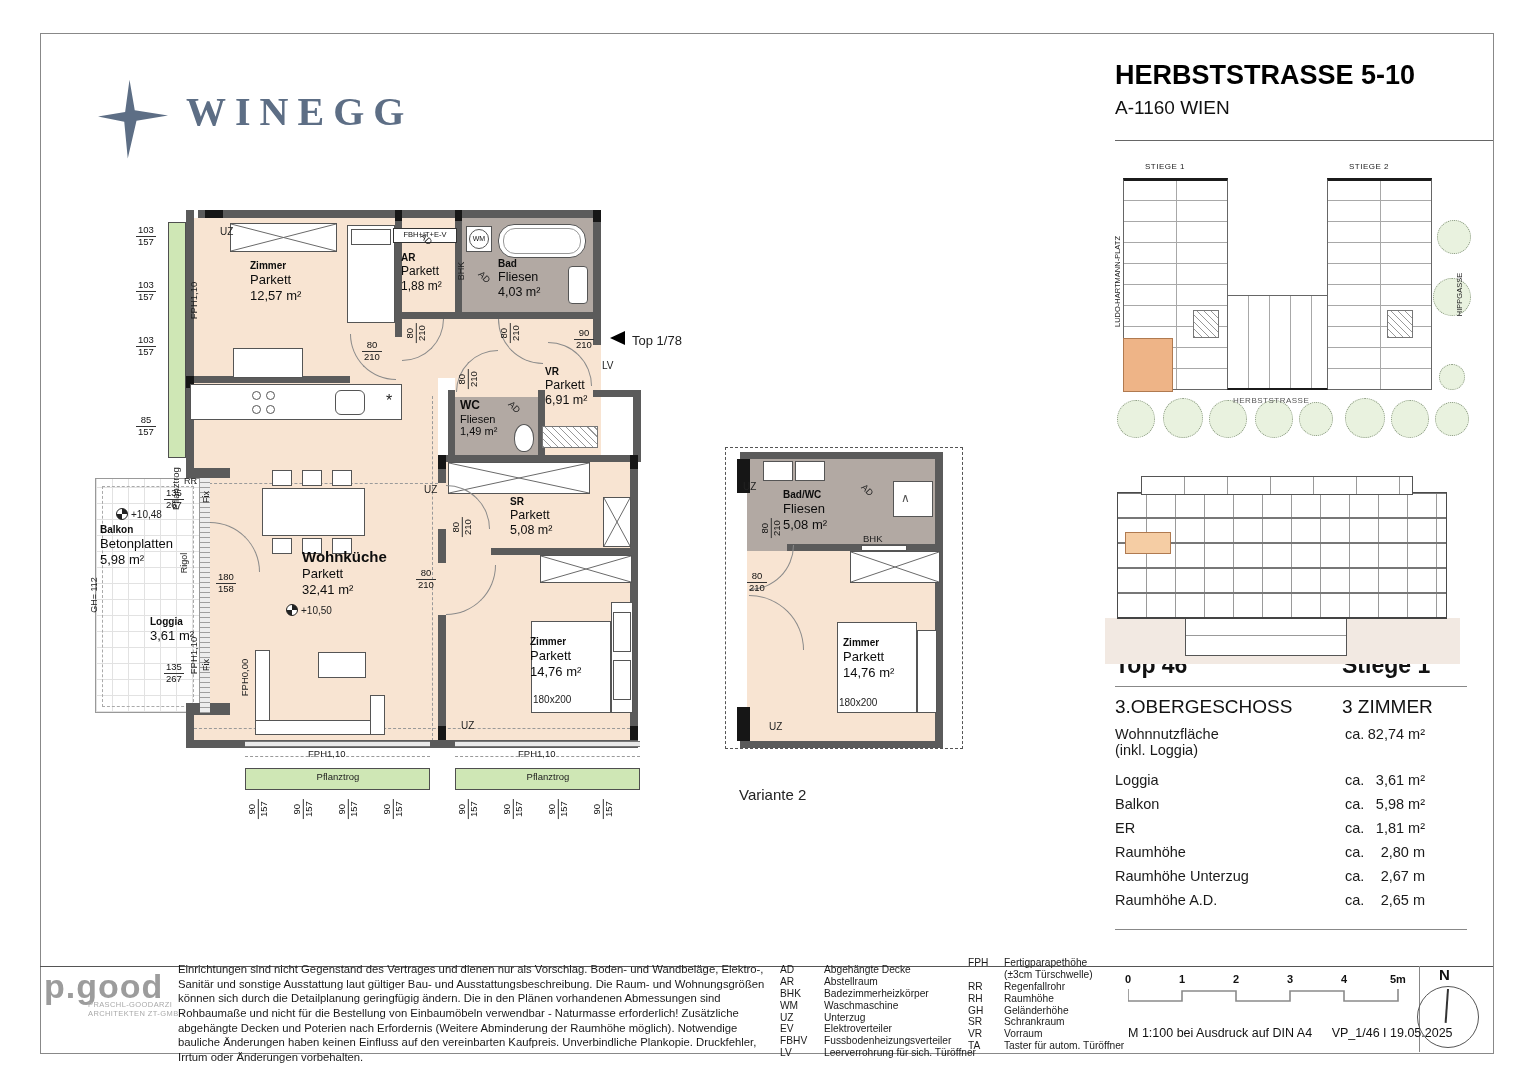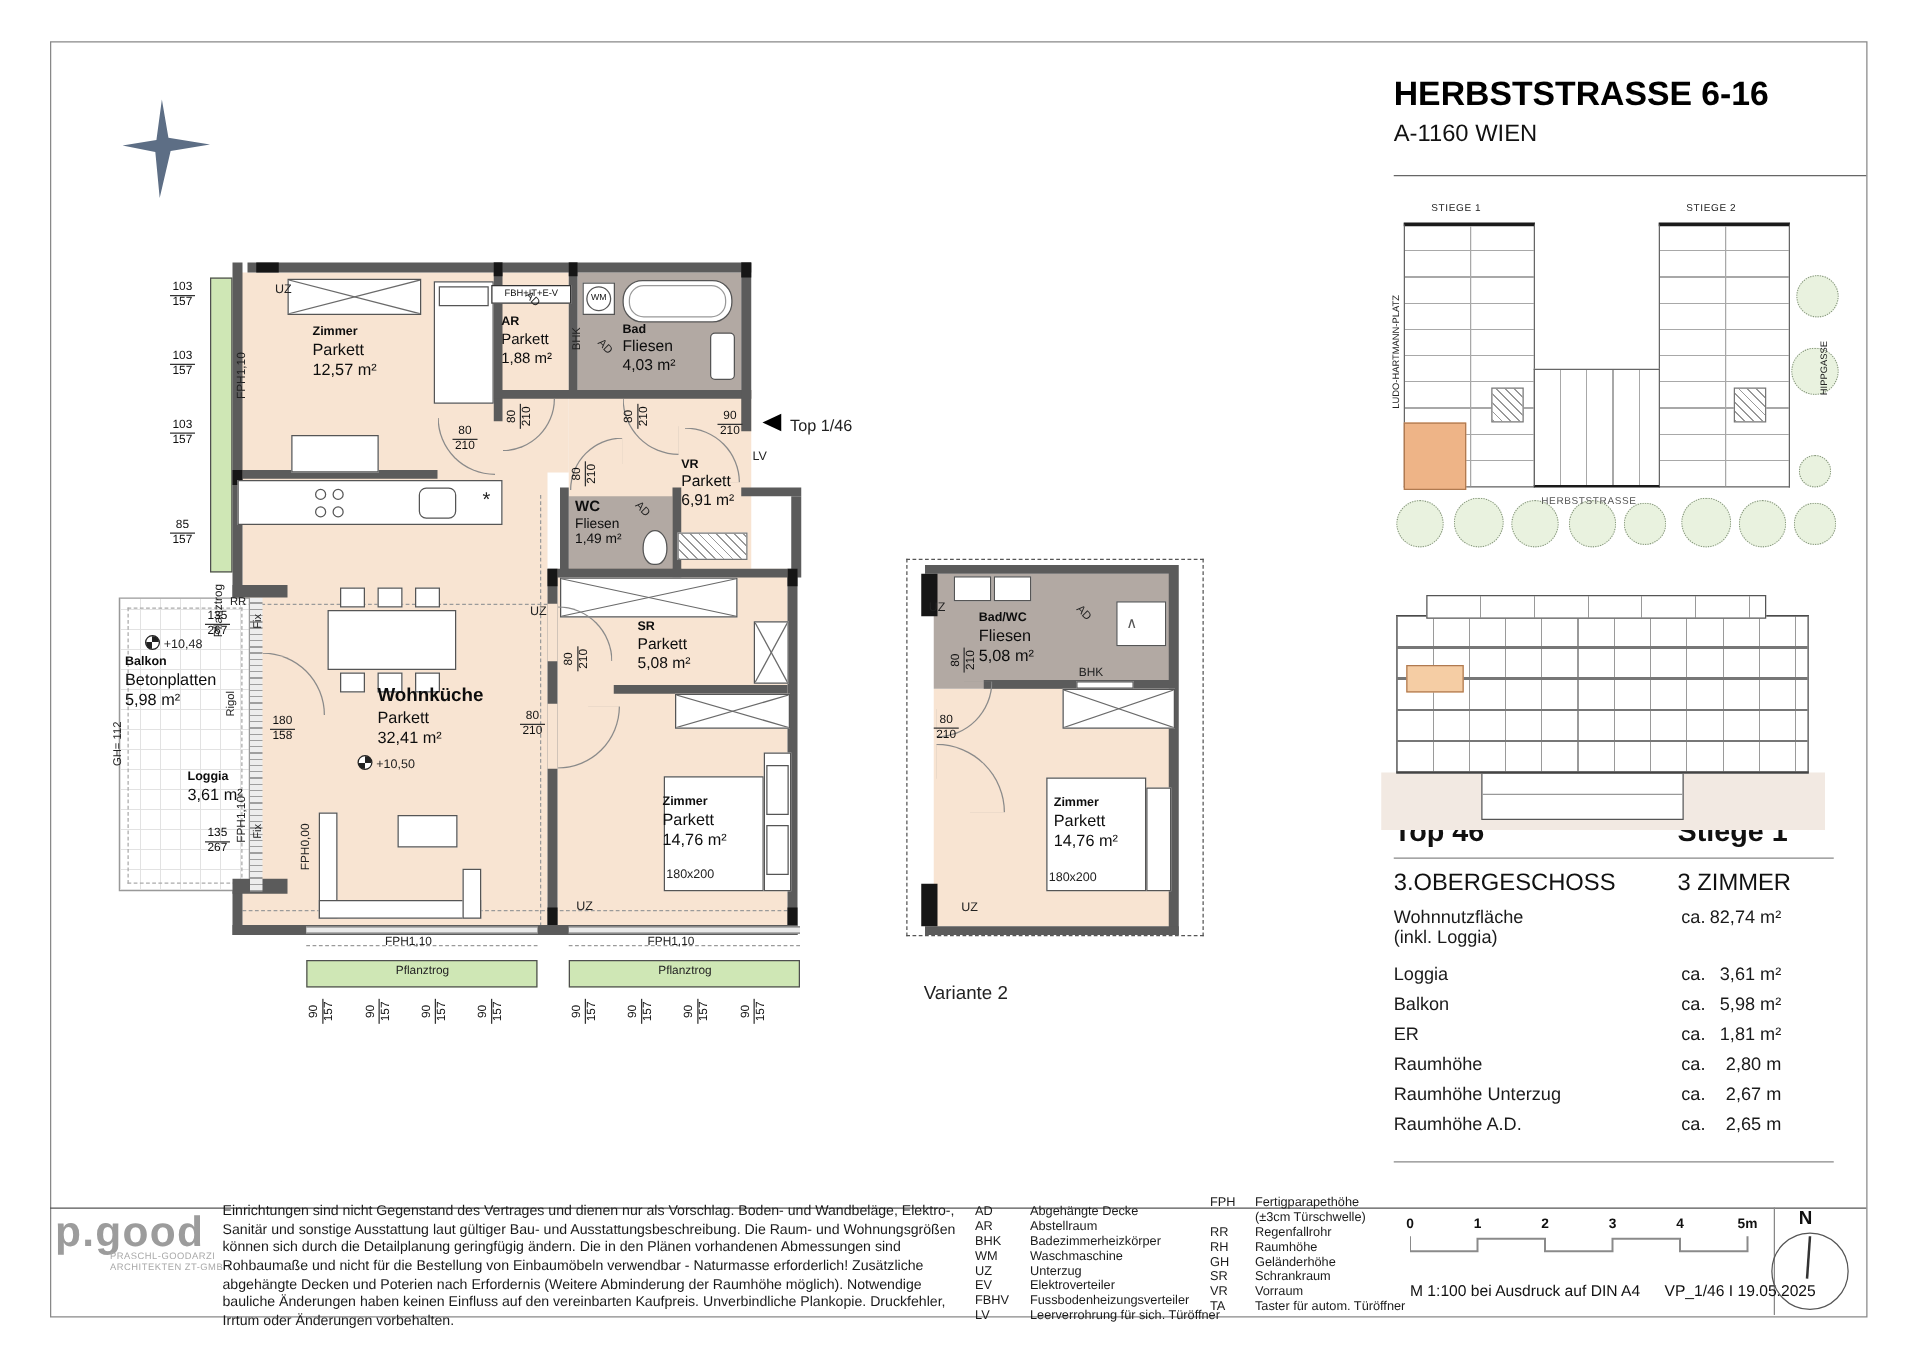--- a/index.html
+++ b/index.html
@@ -83,21 +83,22 @@
 </style>
 </head>
 <body>
 
 <div id="sheet">
   <div id="frame"></div>
 
   <svg id="brand-star" viewBox="0 0 80 90">
     <polygon points="36,0 42,35 80,41 44,47 34,90 30,48 0,42 31,37" fill="#5d6e85"></polygon>
   </svg>
-  <div id="doc-title">HERBSTSTRASSE 6-16</div>
+  <div id="brand-word">WINEGG</div>
+  <div id="doc-title">HERBSTSTRASSE 5-10</div>
   <div id="doc-sub">A-1160 WIEN</div>
   <div class="hr" style="left:1115px;top:140px;width:378px"></div>
 
   <div class="abs" style="left:90px;top:200px;width:610px;height:660px">
 
     <div class="floor" style="left:103px;top:18px;width:262px;height:160px"></div>
     <div class="floor" style="left:365px;top:112px;width:146px;height:148px"></div>
     <div class="floor" style="left:104px;top:176px;width:244px;height:372px"></div>
     <div class="floor" style="left:356px;top:255px;width:184px;height:292px"></div>
     <div class="tile" style="left:372px;top:18px;width:131px;height:94px"></div>
@@ -265,21 +266,21 @@
     </div>
     <div class="rlab" style="left:60px;top:416px">
       <b>Loggia</b>
       <i>3,61 m²</i>
     </div>
 
     <div class="slab" style="left:26px;top:308px;font-size:10px"><span class="lvm"></span><span>+10,48</span></div>
     <div class="slab" style="left:196px;top:404px;font-size:10px"><span class="lvm"></span><span>+10,50</span></div>
 
     <div class="tri" style="left:520px;top:131px"></div>
-    <div class="slab" style="left:542px;top:133px;font-size:13px">Top 1/46</div>
+    <div class="slab" style="left:542px;top:133px;font-size:13px">Top 1/78</div>
     <div class="slab" style="left:512px;top:160px;font-size:10px">LV</div>
 
     <div class="slab" style="left:130px;top:26px;font-size:10px">UZ</div>
     <div class="slab" style="left:334px;top:284px;font-size:10px">UZ</div>
     <div class="slab" style="left:371px;top:520px;font-size:10px">UZ</div>
     <div class="vlab" style="left:64px;top:283px">Pflanztrog</div>
     <div class="slab" style="left:222px;top:571px;width:52px;text-align:center">Pflanztrog</div>
     <div class="slab" style="left:432px;top:571px;width:52px;text-align:center">Pflanztrog</div>
     <div class="vlab" style="left:85px;top:95px">FPH1,10</div>
     <div class="vlab" style="left:85px;top:450px">FPH1,10</div>

